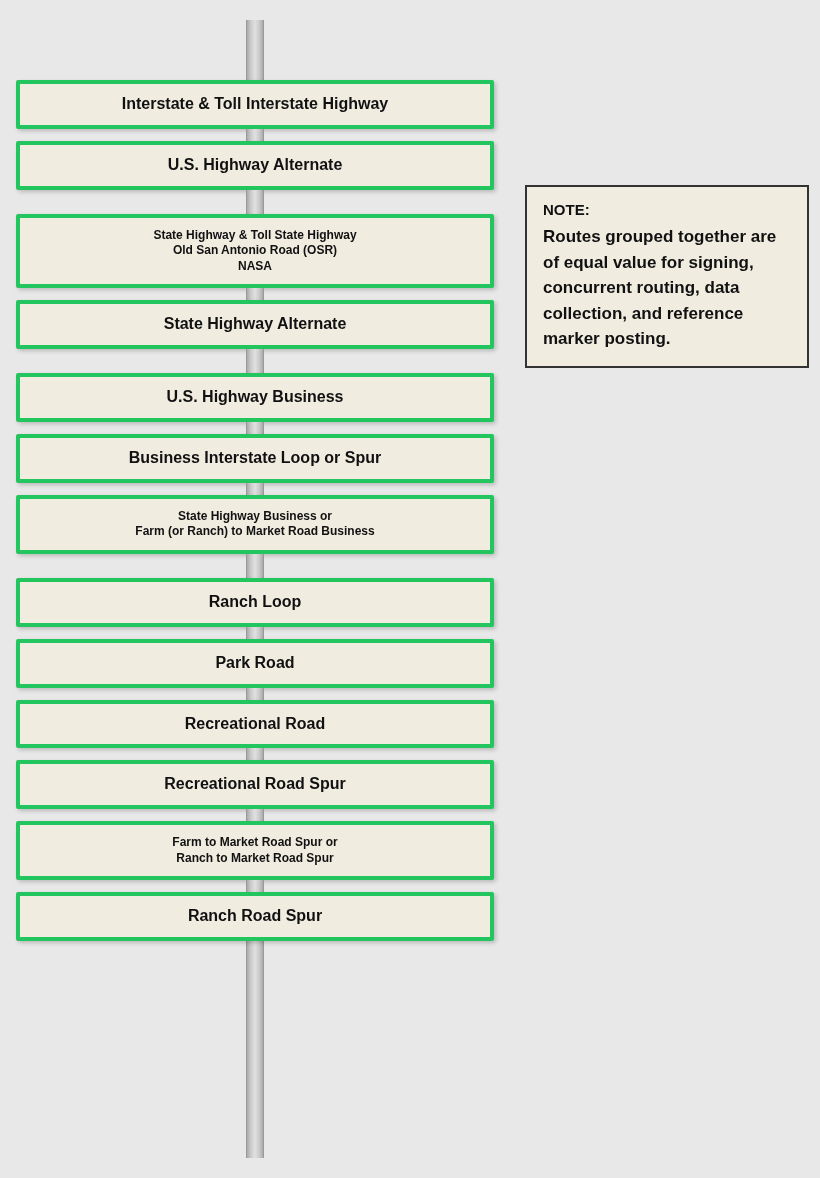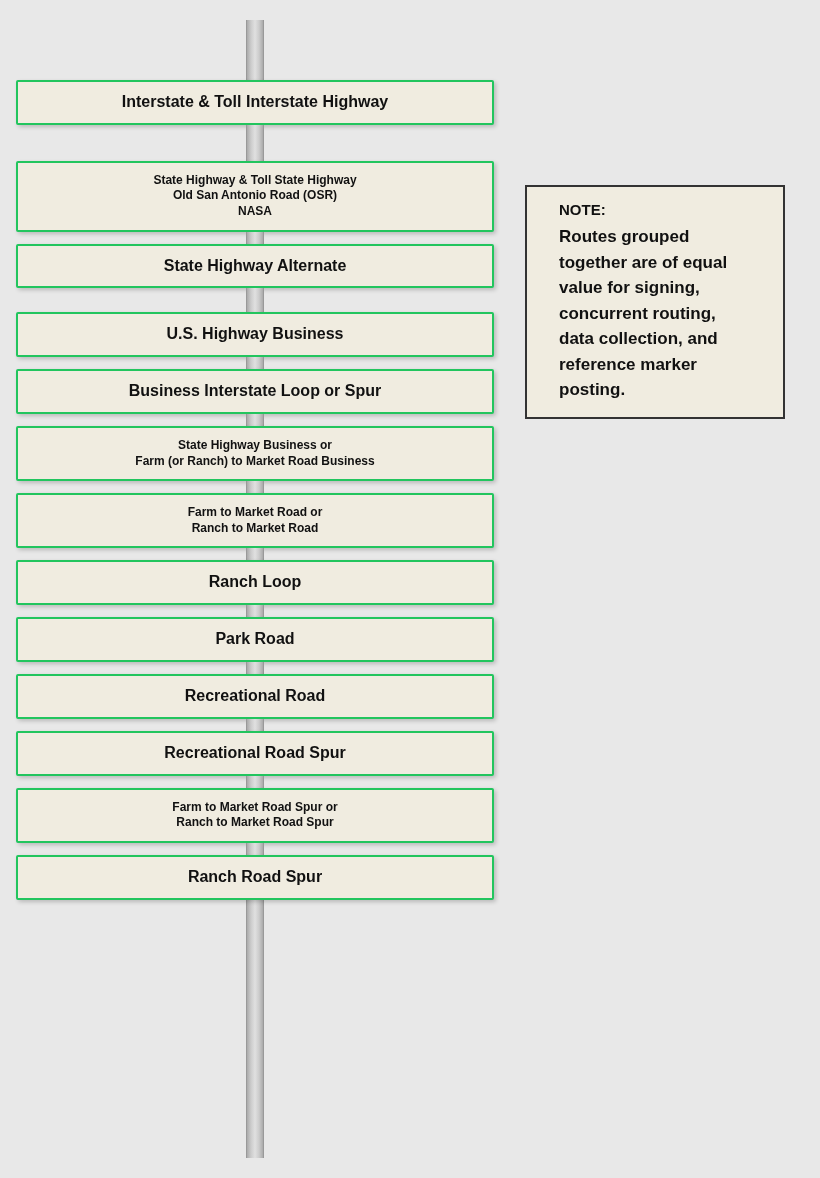--- a/index.html
+++ b/index.html
@@ -67,21 +67,21 @@
       height: 12px;
       background: linear-gradient(to right, #aaa, #ccc, #e0e0e0, #ccc, #aaa);
       border-left: 1px solid #999;
       border-right: 1px solid #999;
       flex-shrink: 0;
     }
 
     .sign-box {
       width: 478px;
       background-color: #f0ece0;
-      border: 2px solid #22c55e;
+      border: 4px solid #22c55e;
       border-radius: 2px;
       display: flex;
       align-items: center;
       justify-content: center;
       text-align: center;
       padding: 10px 20px;
       box-shadow: 2px 2px 4px rgba(0,0,0,0.2);
     }
 
     .sign-box span {
@@ -101,22 +101,22 @@
       padding: 20px 15px;
       display: flex;
       flex-direction: column;
       align-items: flex-start;
       padding-top: 165px;
     }
 
     .note-box {
       background-color: #f0ece0;
       border: 2px solid #333;
-      padding: 14px 32px;
-      width: 260px;
+      padding: 14px 16px;
+      width: 284px;
     }
 
     .note-title {
       font-weight: bold;
       font-size: 15px;
       color: #111;
       margin-bottom: 6px;
     }
 
     .note-text {
@@ -134,20 +134,23 @@
     <div class="pole"></div>
     <div class="signs-container" id="signs-list">
 
     <div class="sign-wrapper">
           <div class="sign-box">
             <span>Interstate &amp; Toll Interstate Highway</span>
           </div>
         </div>
         <div class="sign-wrapper">
           <div class="connector"></div>
+          <div class="sign-box">
+            <span>U.S. Highway Alternate</span>
+          </div>
         </div>
         <div class="sign-wrapper">
           <div class="connector"></div>
         </div>
         <div class="sign-wrapper">
           <div class="connector"></div>
           <div class="sign-box tall">
             <span>State Highway &amp; Toll State Highway<br>Old San Antonio Road (OSR)<br>NASA</span>
           </div>
         </div>
@@ -173,23 +176,20 @@
           </div>
         </div>
         <div class="sign-wrapper">
           <div class="connector"></div>
           <div class="sign-box tall">
             <span>State Highway Business or<br>Farm (or Ranch) to Market Road Business</span>
           </div>
         </div>
         <div class="sign-wrapper">
           <div class="connector"></div>
-          <div class="sign-box tall">
-            <span>Farm to Market Road or<br>Ranch to Market Road</span>
-          </div>
         </div>
         <div class="sign-wrapper">
           <div class="connector"></div>
           <div class="sign-box">
             <span>Ranch Loop</span>
           </div>
         </div>
         <div class="sign-wrapper">
           <div class="connector"></div>
           <div class="sign-box">

